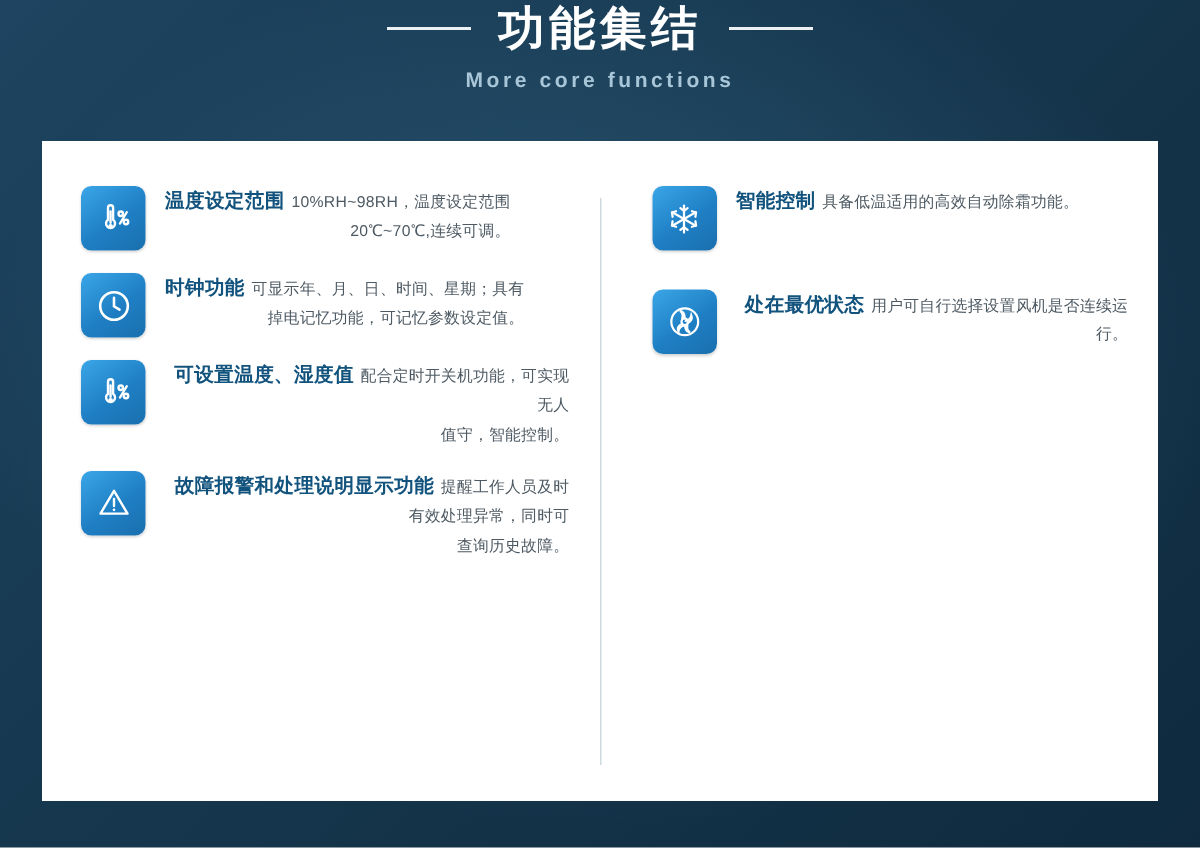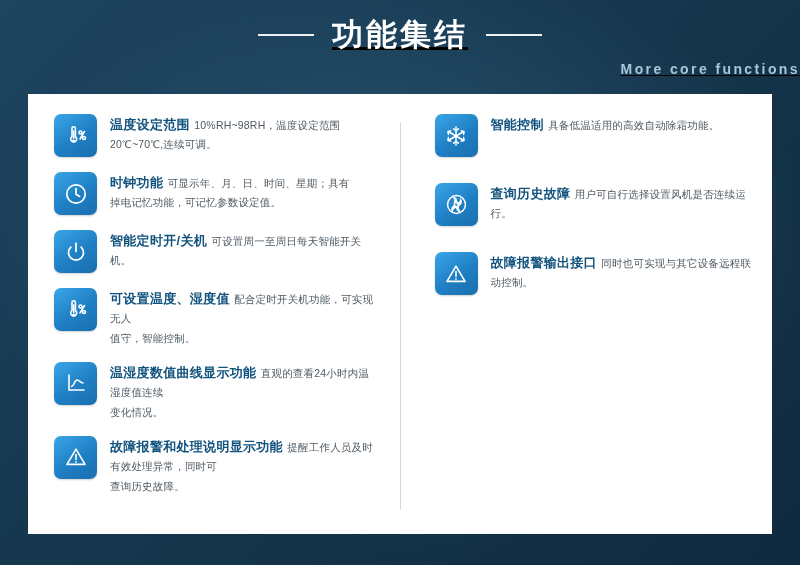--- a/index.html
+++ b/index.html
@@ -25,23 +25,21 @@
 
   .page {
     position: relative;
     width: 800px; height: 565px;
     padding: 0;
   }
 
   
   .header {
     position: relative;
-    text-align: right;
-    padding-top: 16px;
-    text-decoration: underline;
+    text-align: center;
   }
   .title-row {
     display: flex;
     align-items: center;
     justify-content: center;
     gap: 18px;
   }
   .title-rule {
     width: 56px;
     height: 2px;
@@ -69,21 +67,22 @@
     position: absolute;
     left: 28px;
     top: 94px;
     width: 744px;
     height: 440px;
     background: #ffffff;
   }
   .columns {
     display: flex;
     height: 100%;
-    padding: 16px 0 10px 0;
+    padding: 26px 0 10px 0;
+    text-align: right;
   }
   .col {
     flex: 1 1 50%;
     padding: 4px 20px 0 26px;
     display: flex;
     flex-direction: column;
     justify-content: flex-start;
   }
   .col.right { padding-left: 34px; }
   .divider {
@@ -175,64 +174,39 @@
               <path d="M12 7v5.2l3.4 2"></path>
             </svg>
           </span>
           <span class="ftext">
             <span class="ftitle">时钟功能</span>
             <span class="fdesc">可显示年、月、日、时间、星期；具有
 掉电记忆功能，可记忆参数设定值。</span>
           </span>
         </div>
 
-        <div class="feature">
-          <span class="icon-box">
-            <svg width="24" height="24" viewBox="0 0 24 24" fill="none" stroke="#fff" stroke-width="1.7" stroke-linecap="round">
-              <path d="M6.8 7.2a7.5 7.5 0 1 0 10.4 0"></path>
-              <line x1="12" y1="3.2" x2="12" y2="11.5"></line>
-            </svg>
-          </span>
-          <span class="ftext">
-            <span class="ftitle">智能定时开/关机</span>
-            <span class="fdesc">可设置周一至周日每天智能开关机。</span>
-          </span>
-        </div>
 
         <div class="feature">
           <span class="icon-box">
             <svg width="24" height="24" viewBox="0 0 24 24" fill="none" stroke="#fff" stroke-width="1.6" stroke-linecap="round">
               <path d="M8 4.5a1.7 1.7 0 0 1 3.4 0v8a3 3 0 1 1-3.4 0z" fill="none"></path>
               <line x1="9.7" y1="7" x2="9.7" y2="14.5"></line>
               <circle cx="9.7" cy="17" r="1.6" fill="#fff" stroke="none"></circle>
               <circle cx="16.5" cy="8.5" r="1.5"></circle>
               <circle cx="20" cy="14" r="1.5"></circle>
               <line x1="20.5" y1="7.5" x2="16" y2="15"></line>
             </svg>
           </span>
           <span class="ftext">
             <span class="ftitle">可设置温度、湿度值</span>
             <span class="fdesc">配合定时开关机功能，可实现无人
 值守，智能控制。</span>
           </span>
         </div>
 
-        <div class="feature">
-          <span class="icon-box">
-            <svg width="24" height="24" viewBox="0 0 24 24" fill="none" stroke="#fff" stroke-width="1.6" stroke-linecap="round">
-              <path d="M5 4v15h15"></path>
-              <path d="M7.5 15.5c2.5 0 3-6.5 5.5-6.5s3 3 6 3"></path>
-            </svg>
-          </span>
-          <span class="ftext">
-            <span class="ftitle">温湿度数值曲线显示功能</span>
-            <span class="fdesc">直观的查看24小时内温湿度值连续
-变化情况。</span>
-          </span>
-        </div>
 
         <div class="feature">
           <span class="icon-box">
             <svg width="24" height="24" viewBox="0 0 24 24" fill="none" stroke="#fff" stroke-width="1.6" stroke-linejoin="round" stroke-linecap="round">
               <path d="M12 4.2 21 19.4H3z"></path>
               <line x1="12" y1="9.6" x2="12" y2="14.4"></line>
               <circle cx="12" cy="16.9" r="0.9" fill="#fff" stroke="none"></circle>
             </svg>
           </span>
           <span class="ftext">
@@ -272,36 +246,23 @@
             <svg width="25" height="25" viewBox="0 0 24 24" fill="none" stroke="#fff" stroke-width="1.4" stroke-linecap="round">
               <circle cx="12" cy="12" r="8.6"></circle>
               <circle cx="12" cy="12" r="2.1"></circle>
               <path d="M12 9.9c0-2.6-.8-4.4-3-4.9 1.6 1.2 1.9 3.2 1.4 4.9"></path>
               <path d="M13.8 13c2.2-1.3 3.2-3 2.4-5.1-.4 2-2 3.2-3.6 3.6"></path>
               <path d="M10.3 13.2c-2.3 1.2-3.3 2.9-2.3 5 .2-2 1.8-3.3 3.4-3.8"></path>
               <path d="M12.2 14.1c0 2.6.9 4.3 3.1 4.7-1.6-1.2-2-3.1-1.6-4.8"></path>
             </svg>
           </span>
           <span class="ftext">
-            <span class="ftitle">查询历史故障</span>
+            <span class="ftitle">处在最优状态</span>
             <span class="fdesc">用户可自行选择设置风机是否连续运行。</span>
           </span>
         </div>
 
-        <div class="feature">
-          <span class="icon-box">
-            <svg width="24" height="24" viewBox="0 0 24 24" fill="none" stroke="#fff" stroke-width="1.6" stroke-linejoin="round" stroke-linecap="round">
-              <path d="M12 4.2 21 19.4H3z"></path>
-              <line x1="12" y1="9.6" x2="12" y2="14.4"></line>
-              <circle cx="12" cy="16.9" r="0.9" fill="#fff" stroke="none"></circle>
-            </svg>
-          </span>
-          <span class="ftext">
-            <span class="ftitle">故障报警输出接口</span>
-            <span class="fdesc">同时也可实现与其它设备远程联动控制。</span>
-          </span>
-        </div>
 
 
       </div>
     </div>
   </div>
 </div>
 
 </body></html>

